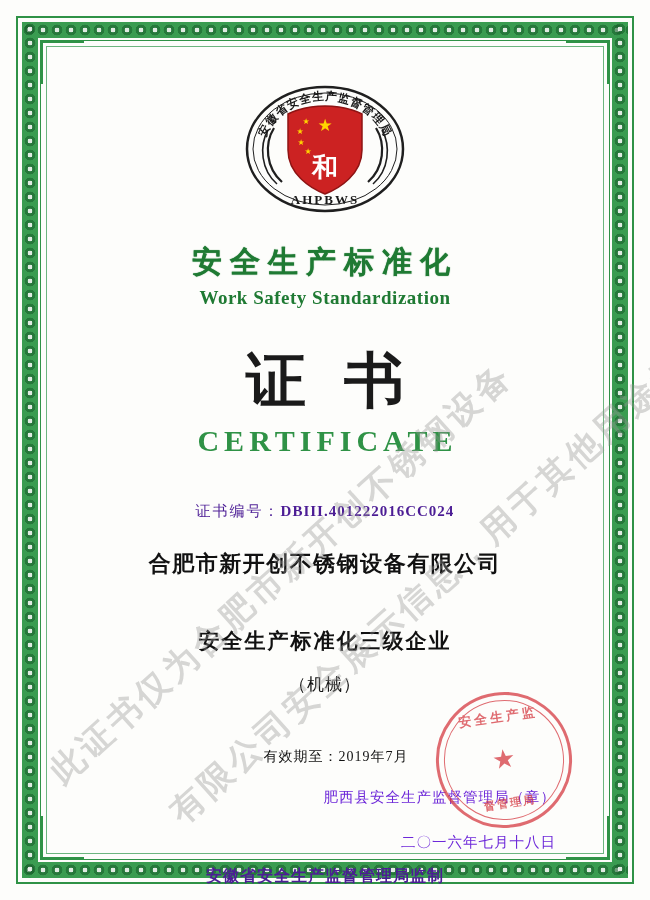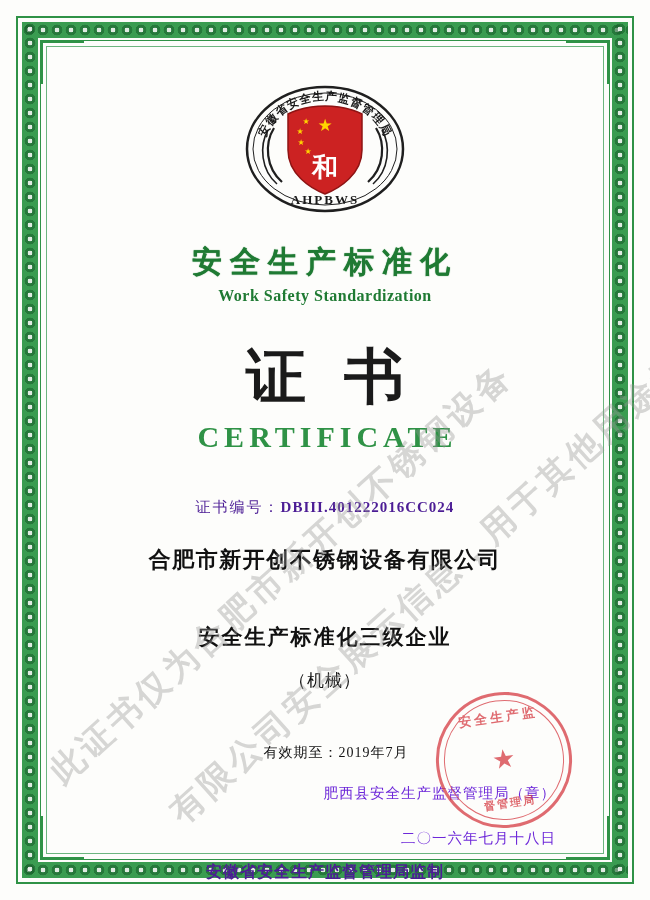--- a/index.html
+++ b/index.html
@@ -90,21 +90,21 @@
     margin-top:16px;
     font-family:Liberation Serif, serif;
     font-size:30px;
     font-weight:bold;
     color:#1f7a33;
     letter-spacing:8px;
     text-shadow:0 0 1px #1f7a33;
   }
   .title-en{
     margin-top:4px;
-    font-size:16px;
+    font-size:19px;
     font-weight:bold;
     color:#1f7a33;
     letter-spacing:.5px;
   }
   .big-cn{
     margin-top:32px;
     font-size:60px;
     font-weight:bold;
     color:#1a1a1a;
     letter-spacing:38px;

